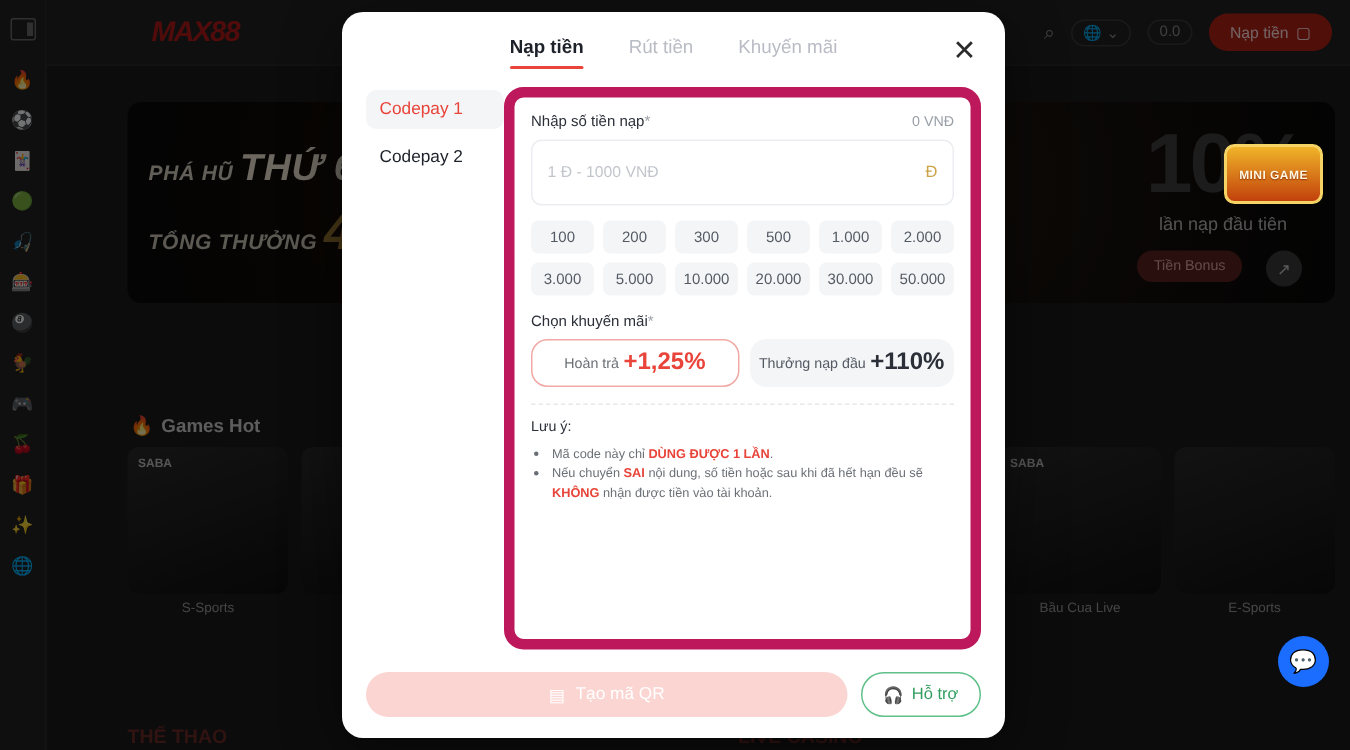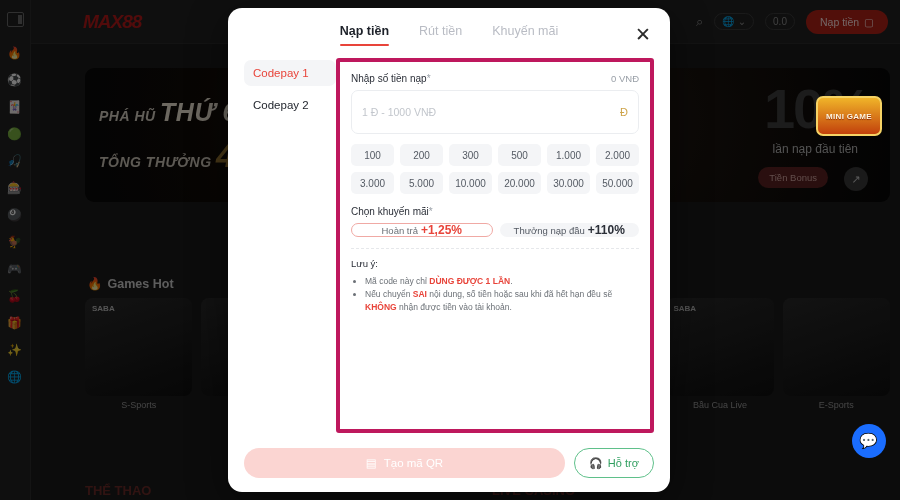--- a/index.html
+++ b/index.html
@@ -32,21 +32,21 @@
     display: flex; align-items: center; justify-content: center;
     font-size: 12px; line-height: 1;
   }
 
   .topbar {
     position: absolute; left: 31px; top: 0; right: 0; height: 44px;
     background: #232323; border-bottom: 1px solid #2c2c2c;
     display: flex; align-items: center;
   }
   .logo {
-    margin-left: 52px; font-size: 19px; font-weight: 700; font-style: italic;
+    margin-left: 70px; font-size: 19px; font-weight: 700; font-style: italic;
     letter-spacing: -1px; color: #e8e8e8;
   }
   .logo span { color: #b51a1a; }
   .topbar-right {
     margin-left: auto; margin-right: 12px; display: flex; align-items: center; gap: 11px;
   }
   .tb-icon { color: #8d8d8d; font-size: 13px; }
   .tb-chip {
     border: 1px solid #3b3b3b; border-radius: 11px; padding: 2px 7px;
     color: #8d8d8d; font-size: 10px; display: flex; align-items: center; gap: 3px;
@@ -165,21 +165,21 @@
   }
 
   .modal-body { flex: 1; display: flex; padding: 12px 16px 5px 16px; gap: 0; min-height: 0; }
   .side-list { width: 92px; flex: none; padding-top: 2px; }
   .side-item {
     font-size: 11.5px; color: #1d2129; padding: 7px 9px; border-radius: 7px; margin-bottom: 6px;
   }
   .side-item.active { color: #e8443a; background: #f4f5f7; }
 
   .panel {
-    flex: 1; border: 4px solid #be185d; border-radius: 3px; padding: 11px 11px 10px 11px;
+    flex: 1; border: 7px solid #be185d; border-radius: 13px; padding: 11px 11px 10px 11px;
     display: flex; flex-direction: column; min-width: 0;
   }
   .field-head { display: flex; align-items: baseline; }
   .field-label { font-size: 10px; color: #2b2f38; }
   .field-label i { color: #9aa0a8; font-style: normal; }
   .field-right { margin-left: auto; font-size: 9.5px; color: #9aa0a8; }
   .amount-box {
     margin-top: 6px; height: 44px; border: 1px solid #ebedf0; border-radius: 7px;
     display: flex; align-items: center; padding: 0 10px;
   }
@@ -190,25 +190,25 @@
   .chip {
     height: 22px; background: #f4f5f7; border-radius: 5px;
     display: flex; align-items: center; justify-content: center;
     font-size: 10px; color: #545a63;
   }
 
   .promo-label { margin-top: 12px; font-size: 10px; color: #2b2f38; }
   .promo-label i { color: #9aa0a8; font-style: normal; }
   .promos { margin-top: 6px; display: flex; gap: 7px; }
   .promo {
-    flex: 1; height: 14px; border-radius: 11px; background: #f4f5f7;
+    flex: 1; height: 32px; border-radius: 11px; background: #f4f5f7;
     display: flex; align-items: center; justify-content: center; gap: 3px;
     font-size: 9.5px; color: #545a63;
   }
-  .promo b { font-size: 12px; color: #2b2f38; }
+  .promo b { font-size: 16px; color: #2b2f38; }
   .promo.sel { background: #fff; border: 1px solid #f0a9a4; color: #6b7076; }
   .promo.sel b { color: #e8443a; }
 
   .divider { margin-top: 11px; border-top: 1px dashed #e6e8eb; }
   .note-title { margin-top: 9px; font-size: 9.5px; color: #2b2f38; }
   .notes { margin-top: 6px; padding-left: 14px; }
   .notes li { font-size: 8.5px; color: #6b7076; line-height: 1.55; }
   .notes li b { color: #e8443a; }
 
   .modal-foot {

